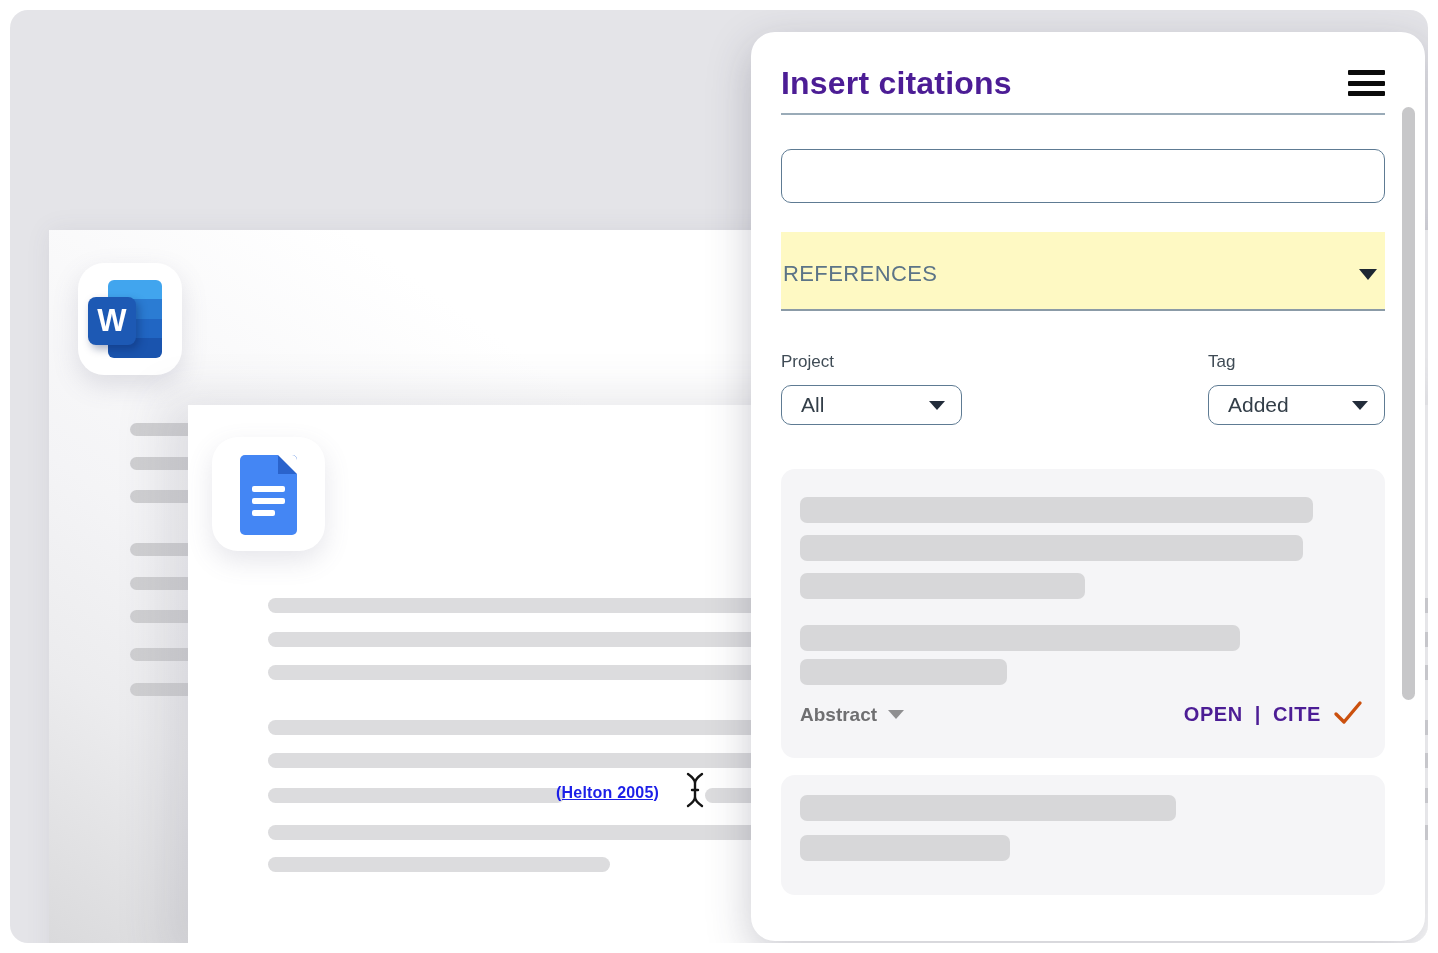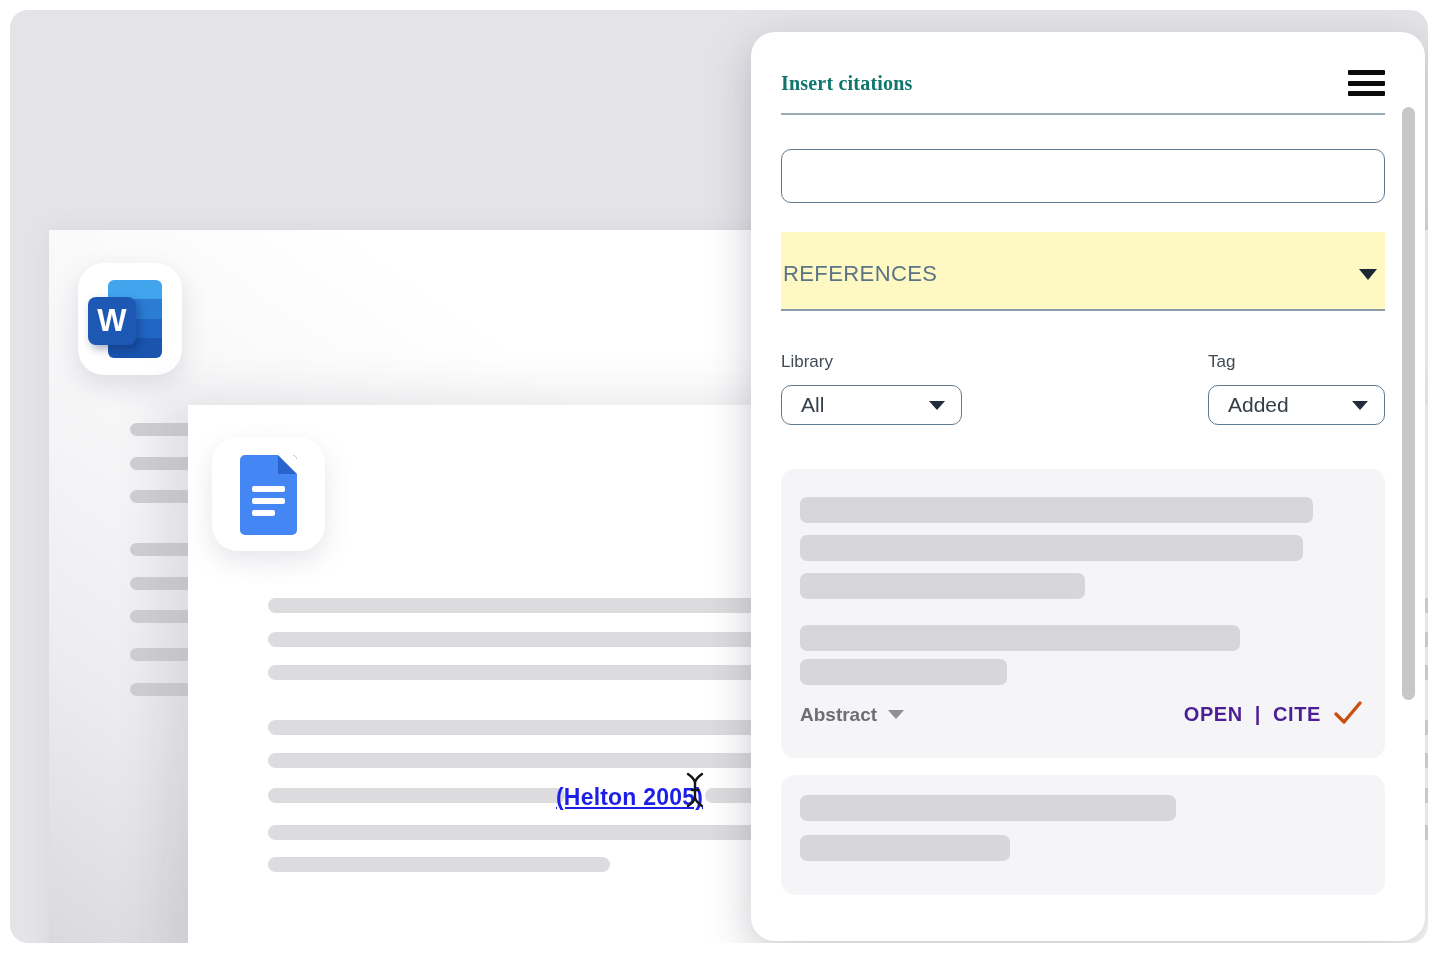--- a/index.html
+++ b/index.html
@@ -24,35 +24,35 @@
   
   .doc-panel{position:absolute;left:178px;top:395px;right:-30px;bottom:-30px;background:#ffffff;
     box-shadow:-26px -8px 44px rgba(70,70,90,.13);}
   .docs-icon-card{position:absolute;left:24px;top:32px;width:113px;height:114px;border-radius:26px;background:#fff;
     box-shadow:0 10px 26px rgba(100,100,130,.16);}
   .docs-doc{position:absolute;left:28px;top:18px;width:57px;height:80px;border-radius:5px;background:#4486f4;}
   .docs-doc .fold{position:absolute;top:0;right:0;width:0;height:0;border-style:solid;
     border-width:0 19px 19px 0;border-color:#ffffff #ffffff #2a63cc #2a63cc;border-top-right-radius:5px;}
   .docs-doc .dline{position:absolute;left:12px;height:6px;border-radius:2px;background:#ffffff;}
   .doc-line{position:absolute;height:15px;border-radius:8px;background:#dcdcde;}
-  .cite-link{position:absolute;left:368px;top:379px;font-size:23px;font-weight:700;color:#1c1fe8;
+  .cite-link{position:absolute;left:368px;top:379px;font-size:16px;font-weight:700;color:#1c1fe8;
     text-decoration:underline;letter-spacing:.2px;}
   .ibeam{position:absolute;left:498px;top:366px;}
 
   
   .library-panel{position:absolute;left:741px;top:22px;width:674px;bottom:2px;background:#ffffff;border-radius:24px;
     box-shadow:0 14px 44px rgba(50,50,75,.26);overflow:hidden;}
   .panel-header{height:70px;background:#ebebed;display:flex;align-items:center;justify-content:space-between;
     padding:0 31px 0 32px;box-sizing:border-box;}
   .panel-title{font-size:26px;font-weight:700;color:#3e3e40;letter-spacing:.2px;}
   .close-btn{width:31px;height:31px;border-radius:50%;background:#7f7f81;color:#ffffff;display:flex;align-items:center;
     justify-content:center;font-size:16px;font-weight:700;cursor:pointer;border:none;line-height:1;}
   .panel-body{position:relative;padding:0 40px 0 30px;}
   .insert-row{margin-top:36px;display:flex;align-items:center;justify-content:space-between;height:30px;}
-  .insert-title{font-size:20px;font-weight:700;color:#0f766e;letter-spacing:.2px;font-family:Liberation Serif, serif;}
+  .insert-title{font-size:32px;font-weight:700;color:#4c1d95;letter-spacing:.2px;}
   .hamburger{width:37px;height:26px;display:flex;flex-direction:column;justify-content:space-between;cursor:pointer;}
   .hamburger div{height:5px;background:#0b0b0b;border-radius:1px;}
   .divider{margin-top:15px;height:2px;background:#9aabb8;}
   .search-row{margin-top:34px;display:flex;gap:8px;}
   .search-input{flex:1;height:54px;box-sizing:border-box;border:1.6px solid #5e7b93;border-radius:10px;
     font-size:20px;color:#333;padding:0 16px;outline:none;background:#fff;}
   .search-btn{width:173px;height:54px;border:none;border-radius:10px;background:#231d3e;color:#ffffff;
     font-size:19px;letter-spacing:2.2px;font-family:inherit;cursor:pointer;}
   .references-bar{margin-top:29px;background:#fef9c3;border-bottom:2px solid #8b9ba7;
     padding:29px 8px 22px 2px;display:flex;align-items:center;justify-content:space-between;cursor:pointer;}
@@ -146,21 +146,21 @@
         <input class="search-input" type="text" value="" style="">
       </div>
 
       <div class="references-bar">
         <span class="references-title">REFERENCES</span>
         <span class="caret-lg"></span>
       </div>
 
       <div class="filters-row">
         <div class="f1">
-          <div class="filter-label">Library</div>
+          <div class="filter-label">Project</div>
           <div class="select">
             <span class="select-value">All</span>
             <span class="caret-sm"></span>
           </div>
         </div>
         <div class="f2">
           <div class="filter-label">Tag</div>
           <div class="select">
             <span class="select-value">Added</span>
             <span class="caret-sm"></span>

